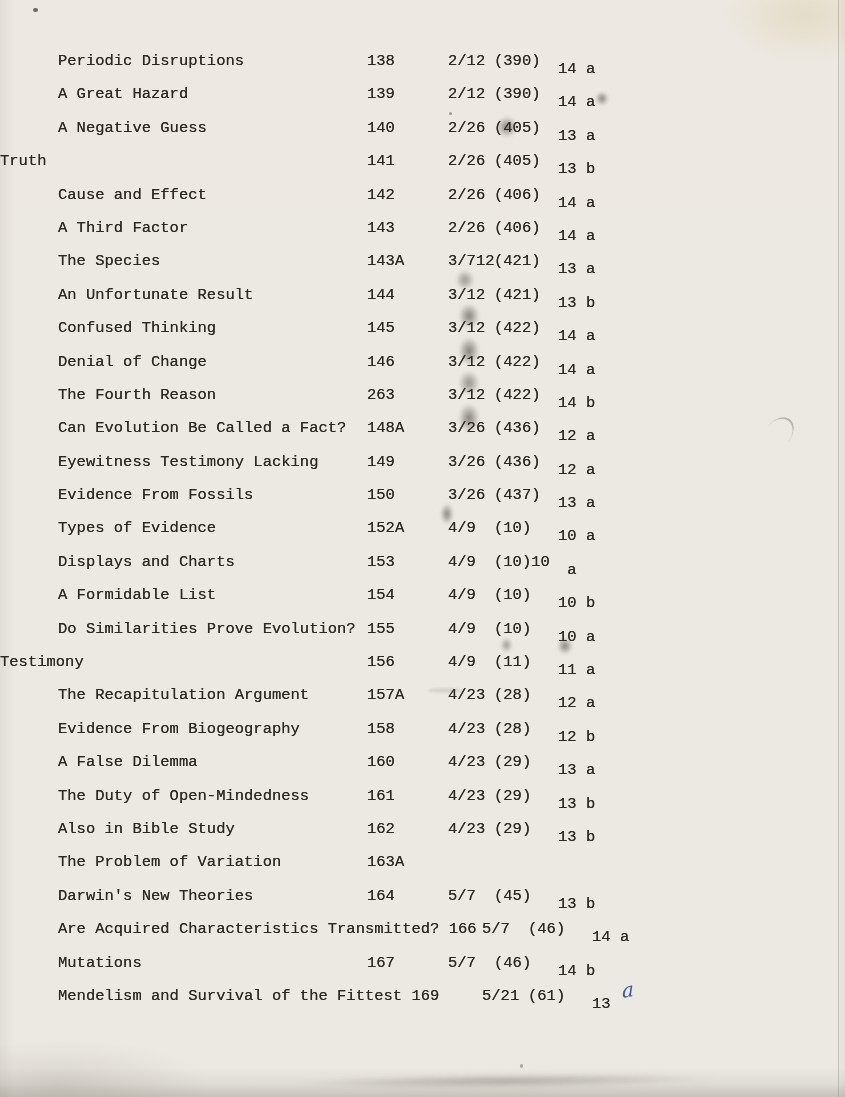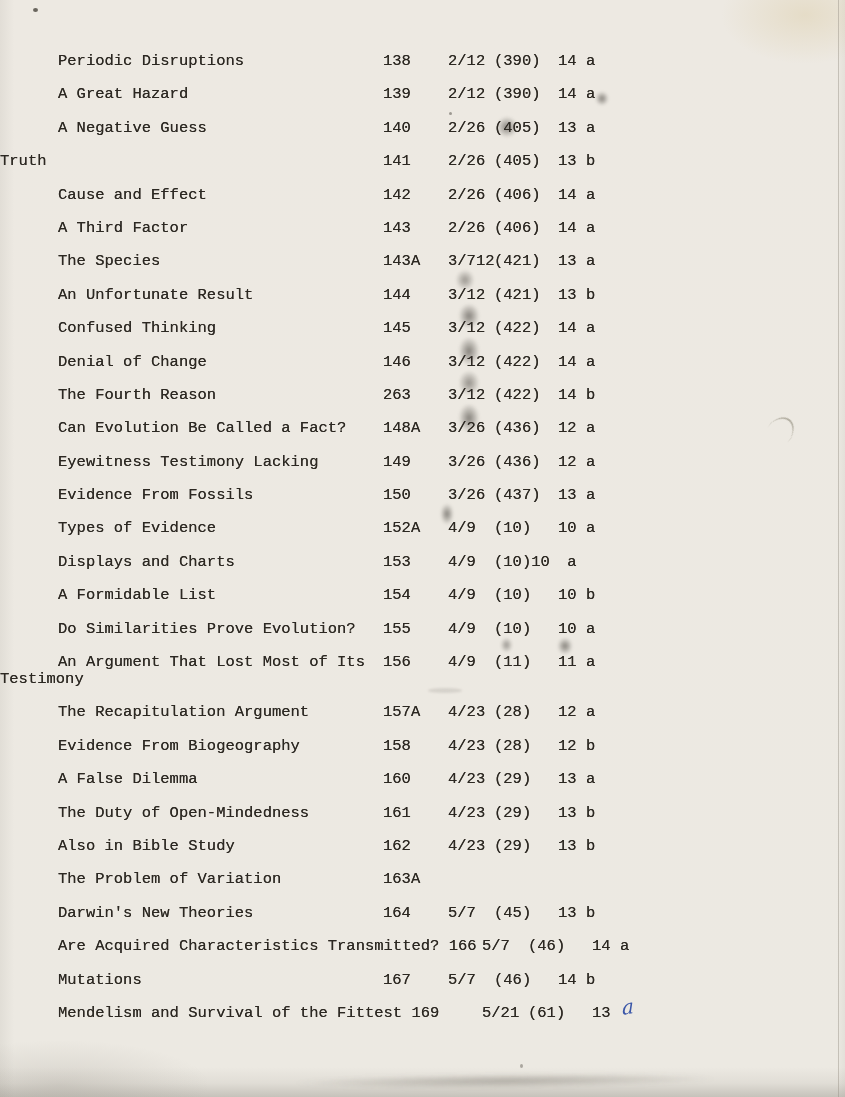--- a/index.html
+++ b/index.html
@@ -17,24 +17,24 @@
   .edge-line{position:absolute;top:0;bottom:0;left:838px;width:1px;background:rgba(150,144,132,0.45);}
   .crease{position:absolute;left:290px;top:1074px;width:430px;height:14px;border-radius:50%;
           background:radial-gradient(ellipse, rgba(90,85,76,0.38), rgba(90,85,76,0) 70%);
           filter:blur(2px);transform:rotate(-0.6deg);}
   .doc{position:absolute;top:53px;left:0;width:845px;color:#2c2822;font-size:15.5px;
        text-shadow:0 0 0.5px rgba(44,40,34,0.85);}
   .row{position:relative;line-height:17px;margin:0 0 16.4px 0;white-space:pre;}
   .t{display:block;margin-left:58px;}
   .l2{display:block;}
   .c{position:absolute;top:0;white-space:pre;}
-  .n{left:383px;}
+  .n{left:367px;}
   .d{left:448px;}
   .p{left:494px;}
-  .r{left:558px;}
+  .r{left:558px;margin-top:8px;}
   .wide .d{left:482px}.wide .p{left:528px}.wide .r{left:592px}
   .hand{position:absolute;left:622px;top:-6px;color:#3a56a8;text-shadow:none;
         font-family:"DejaVu Serif", serif;font-style:italic;font-size:20px;
         transform:rotate(-10deg) skewX(-8deg);}
   .sm{position:absolute;border-radius:50%;filter:blur(1.5px);pointer-events:none;
       background:radial-gradient(ellipse, rgba(48,44,38,0.55), rgba(48,44,38,0) 68%);}
   .speck{position:absolute;border-radius:50%;background:rgba(60,56,48,0.75);pointer-events:none;}
   .pencil{position:absolute;left:770px;top:417px;width:26px;height:20px;border:none;
           border-top:2.5px solid rgba(128,122,104,0.55);border-radius:50% 50% 0 0/90% 90% 0 0;
           transform:rotate(38deg);filter:blur(0.6px);}
@@ -57,21 +57,21 @@
       <div class="row"><span class="t">Confused Thinking</span><span class="c n">145</span><span class="c d">3/12</span><span class="c p">(422)</span><span class="c r">14 a</span></div>
       <div class="row"><span class="t">Denial of Change</span><span class="c n">146</span><span class="c d">3/12</span><span class="c p">(422)</span><span class="c r">14 a</span></div>
       <div class="row"><span class="t">The Fourth Reason</span><span class="c n">263</span><span class="c d">3/12</span><span class="c p">(422)</span><span class="c r">14 b</span></div>
       <div class="row"><span class="t">Can Evolution Be Called a Fact?</span><span class="c n">148A</span><span class="c d">3/26</span><span class="c p">(436)</span><span class="c r">12 a</span></div>
       <div class="row"><span class="t">Eyewitness Testimony Lacking</span><span class="c n">149</span><span class="c d">3/26</span><span class="c p">(436)</span><span class="c r">12 a</span></div>
       <div class="row"><span class="t">Evidence From Fossils</span><span class="c n">150</span><span class="c d">3/26</span><span class="c p">(437)</span><span class="c r">13 a</span></div>
       <div class="row"><span class="t">Types of Evidence</span><span class="c n">152A</span><span class="c d">4/9</span><span class="c p">(10)</span><span class="c r">10 a</span></div>
       <div class="row"><span class="t">Displays and Charts</span><span class="c n">153</span><span class="c d">4/9</span><span class="c p">(10)10</span><span class="c r"> a</span></div>
       <div class="row"><span class="t">A Formidable List</span><span class="c n">154</span><span class="c d">4/9</span><span class="c p">(10)</span><span class="c r">10 b</span></div>
       <div class="row"><span class="t">Do Similarities Prove Evolution?</span><span class="c n">155</span><span class="c d">4/9</span><span class="c p">(10)</span><span class="c r">10 a</span></div>
-      <div class="row"><span class="t">An Argument That Lost Most of Its</span><span class="c n">156</span><span class="c d">4/9</span><span class="c p">(11)</span><span class="c r">11 a</span><span class="l2">Testimony</span></div>
+      <div class="row"><span class="c n">156</span><span class="c d">4/9</span><span class="c p">(11)</span><span class="c r">11 a</span><span class="l2">Testimony</span></div>
       <div class="row"><span class="t">The Recapitulation Argument</span><span class="c n">157A</span><span class="c d">4/23</span><span class="c p">(28)</span><span class="c r">12 a</span></div>
       <div class="row"><span class="t">Evidence From Biogeography</span><span class="c n">158</span><span class="c d">4/23</span><span class="c p">(28)</span><span class="c r">12 b</span></div>
       <div class="row"><span class="t">A False Dilemma</span><span class="c n">160</span><span class="c d">4/23</span><span class="c p">(29)</span><span class="c r">13 a</span></div>
       <div class="row"><span class="t">The Duty of Open-Mindedness</span><span class="c n">161</span><span class="c d">4/23</span><span class="c p">(29)</span><span class="c r">13 b</span></div>
       <div class="row"><span class="t">Also in Bible Study</span><span class="c n">162</span><span class="c d">4/23</span><span class="c p">(29)</span><span class="c r">13 b</span></div>
       <div class="row"><span class="t">The Problem of Variation</span><span class="c n">163A</span></div>
       <div class="row"><span class="t">Darwin's New Theories</span><span class="c n">164</span><span class="c d">5/7</span><span class="c p">(45)</span><span class="c r">13 b</span></div>
       <div class="row wide"><span class="t">Are Acquired Characteristics Transmitted? 166</span><span class="c d">5/7</span><span class="c p">(46)</span><span class="c r">14 a</span></div>
       <div class="row"><span class="t">Mutations</span><span class="c n">167</span><span class="c d">5/7</span><span class="c p">(46)</span><span class="c r">14 b</span></div>
       <div class="row wide"><span class="t">Mendelism and Survival of the Fittest 169</span><span class="c d">5/21</span><span class="c p">(61)</span><span class="c r">13</span><span class="hand" style="color: rgb(58, 86, 168);">a</span></div>

